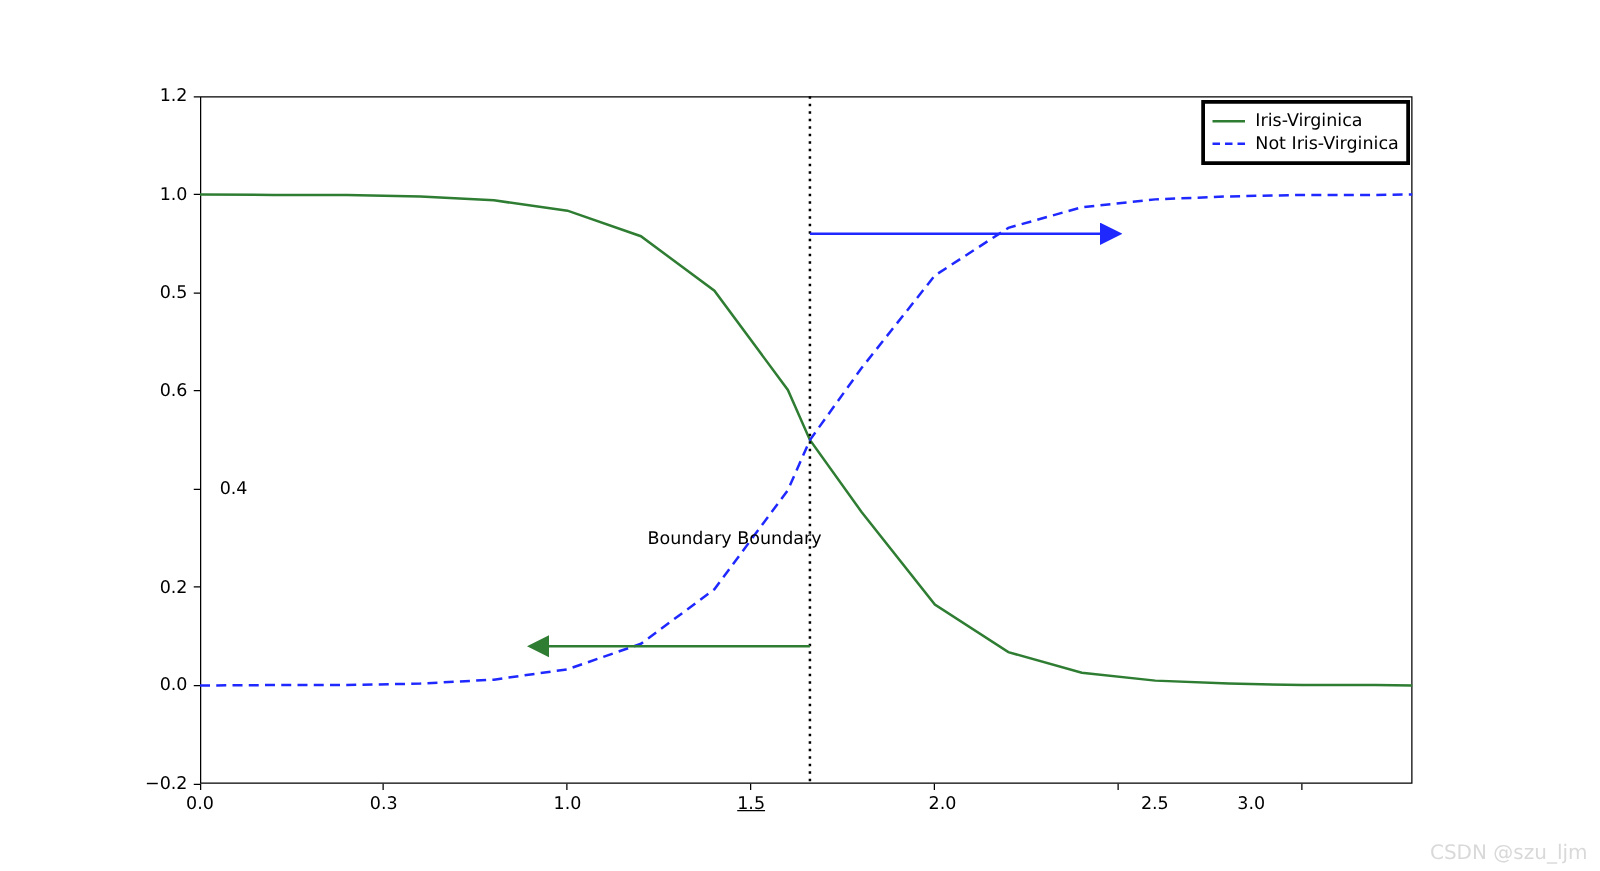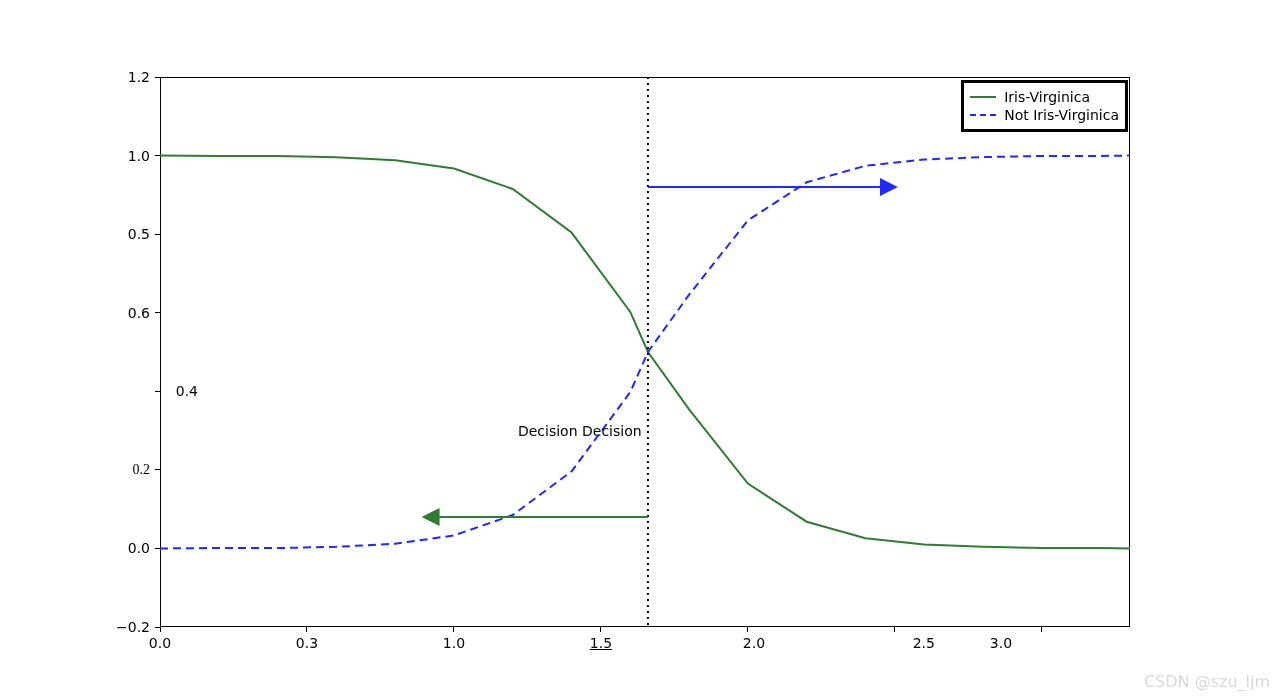--- a/index.html
+++ b/index.html
@@ -91,21 +91,21 @@
     <div class="legend-row">
       <span class="legend-swatch swatch-solid"></span>
       <span>Iris-Virginica</span>
     </div>
     <div class="legend-row">
       <span class="legend-swatch swatch-dashed"></span>
       <span>Not Iris-Virginica</span>
     </div>
   </div>
 
-  <div class="annotation" id="annotation-text" style="left: 517.939px; top: 422.571px;">Decision Decision</div>
+  <div class="annotation" id="annotation-text" style="left: 517.939px; top: 422.571px;">Boundary Boundary</div>
 
   <div id="xticks">
       <div class="tick-mark-x" style="left: 159.5px; top: 627px;"></div>
       <div class="tick-label-x" style="left: 160px; top: 635px;">0.0</div>
       <div class="tick-mark-x" style="left: 306.47px; top: 627px;"></div>
       <div class="tick-label-x" style="left: 306.97px; top: 635px;">0.3</div>
       <div class="tick-mark-x" style="left: 453.439px; top: 627px;"></div>
       <div class="tick-label-x" style="left: 453.939px; top: 635px;">1.0</div>
       <div class="tick-mark-x" style="left: 600.409px; top: 627px;"></div>
       <div class="tick-label-x" style="left: 600.909px; top: 635px; text-decoration: underline;">1.5</div>
@@ -115,21 +115,21 @@
       <div class="tick-label-x" style="left: 894.848px; top: 635px; margin-left: 29px;">2.5</div>
       <div class="tick-mark-x" style="left: 1041.32px; top: 627px;"></div>
       <div class="tick-label-x" style="left: 1001px; top: 635px;">3.0</div>
     </div>
   <div id="yticks">
       <div class="tick-mark-y" style="left: 155px; top: 626.5px;"></div>
       <div class="tick-label-y" style="left: 150px; top: 627px;">−0.2</div>
       <div class="tick-mark-y" style="left: 155px; top: 547.929px;"></div>
       <div class="tick-label-y" style="left: 150px; top: 548.429px;">0.0</div>
       <div class="tick-mark-y" style="left: 155px; top: 469.357px;"></div>
-      <div class="tick-label-y" style="left: 150px; top: 469.857px; font-family: Liberation Serif, serif;">0.2</div>
+      <div class="tick-label-y" style="left: 150px; top: 469.857px;">0.2</div>
       <div class="tick-mark-y" style="left: 155px; top: 390.786px;"></div>
       <div class="tick-label-y" style="left: 150px; top: 391.286px; margin-left: 48px;">0.4</div>
       <div class="tick-mark-y" style="left: 155px; top: 312.214px;"></div>
       <div class="tick-label-y" style="left: 150px; top: 312.714px;">0.6</div>
       <div class="tick-mark-y" style="left: 155px; top: 233.643px;"></div>
       <div class="tick-label-y" style="left: 150px; top: 234.143px;">0.5</div>
       <div class="tick-mark-y" style="left: 155px; top: 155.071px;"></div>
       <div class="tick-label-y" style="left: 150px; top: 155.571px;">1.0</div>
       <div class="tick-mark-y" style="left: 155px; top: 76.5px;"></div>
       <div class="tick-label-y" style="left: 150px; top: 77px;">1.2</div>

